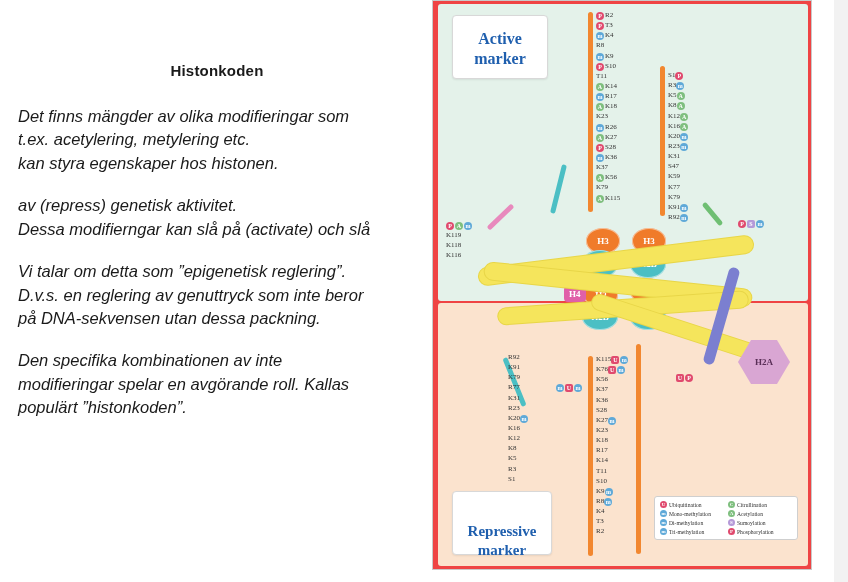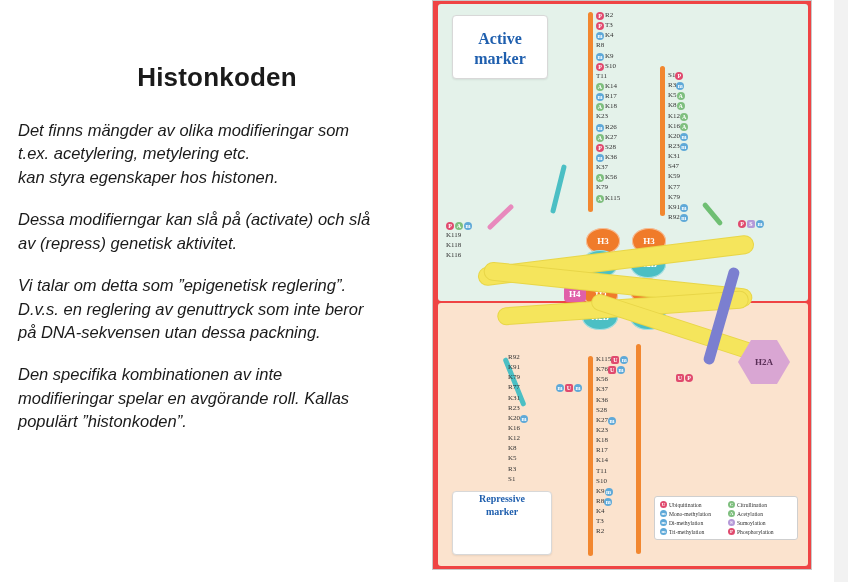--- a/index.html
+++ b/index.html
@@ -25,21 +25,21 @@
   .text-col {
     position: absolute;
     left: 0;
     top: 0;
     width: 430px;
     height: 582px;
     box-sizing: border-box;
     padding: 62px 14px 0 18px;
   }
   .slide-title {
-    font-size: 26px;
+    font-size: 15px;
     font-weight: bold;
     color: #1a1a1a;
     text-align: center;
     margin: 0 0 26px 0;
     letter-spacing: 0.2px;
   }
   .para {
     font-size: 16.5px;
     line-height: 1.42;
     color: #1a1a1a;
@@ -96,24 +96,24 @@
     left: 14px; top: 11px;
     width: 96px; height: 64px;
     padding-top: 13px;
     box-sizing: border-box;
     color: #1f5fae;
     font-size: 16px;
   }
   .marker-repressive {
     left: 14px; top: 188px;
     width: 100px; height: 64px;
-    padding-top: 1px;
+    padding-top: 30px;
     box-sizing: border-box;
     color: #1f5fae;
-    font-size: 10px;
+    font-size: 15px;
   }
 
   
   .core {
     position: absolute;
     left: 88px;
     top: 216px;
     width: 190px;
     height: 110px;
   }
@@ -274,22 +274,22 @@
   <div class="text-col">
     <div class="slide-title">Histonkoden</div>
 
     <div class="para">
       <span class="ln">Det finns mängder av olika modifieringar som</span>
       <span class="ln">t.ex. acetylering, metylering etc.</span>
       <span class="ln">kan styra egenskaper hos histonen.</span>
     </div>
 
     <div class="para">
+      <span class="ln">av (repress) genetisk aktivitet.</span>
       <span class="ln">Dessa modifierngar kan slå på (activate) och slå</span>
-      <span class="ln">av (repress) genetisk aktivitet.</span>
     </div>
 
     <div class="para">
       <span class="ln">Vi talar om detta som ”epigenetisk reglering”.</span>
       <span class="ln">D.v.s. en reglering av genuttryck som inte beror</span>
       <span class="ln">på DNA-sekvensen utan dessa packning.</span>
     </div>
 
     <div class="para">
       <span class="ln">Den specifika kombinationen av inte</span>

